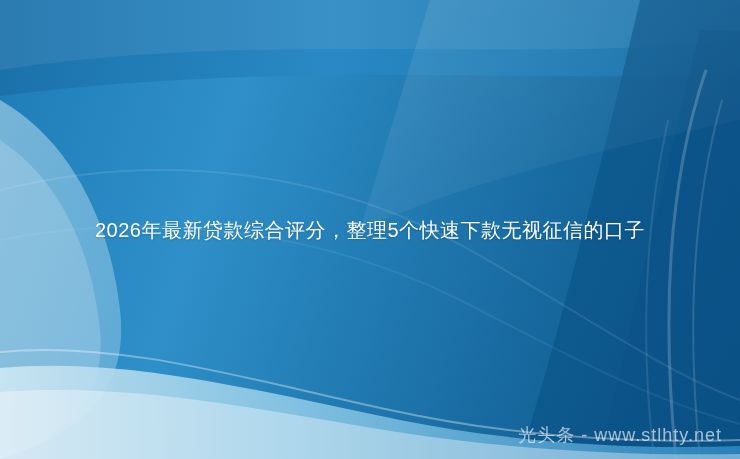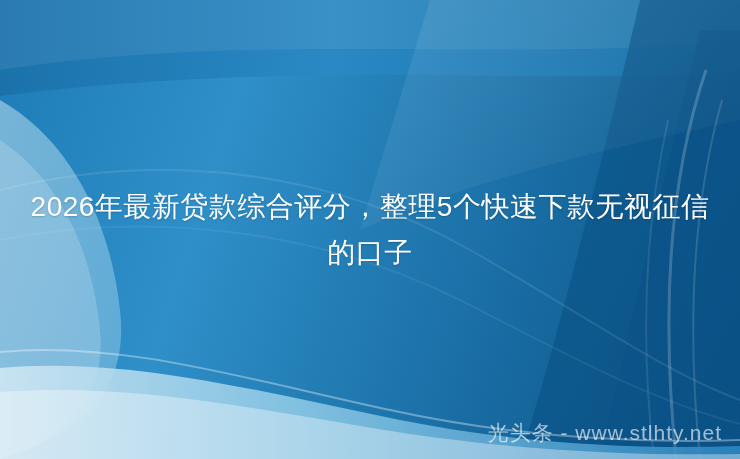--- a/index.html
+++ b/index.html
@@ -30,34 +30,34 @@
     width: 740px;
     height: 459px;
     display: flex;
     align-items: center;
     justify-content: center;
     padding: 0 20px;
     box-sizing: border-box;
   }
   .title {
     color: #ffffff;
-    font-size: 28px;
+    font-size: 20px;
     line-height: 46px;
     font-weight: 400;
     text-align: center;
     letter-spacing: 0.5px;
     max-width: 700px;
     text-shadow: 0 1px 2px rgba(0,0,0,0.18);
   }
   .watermark {
     position: absolute;
     right: 18px;
     bottom: 12px;
     color: rgba(255, 255, 255, 0.62);
-    font-size: 21px;
+    font-size: 18px;
     letter-spacing: 1px;
     font-family: "Liberation Sans", sans-serif;
     white-space: nowrap;
   }
 </style>
 </head>
 <body>
 
 <div class="banner">
 

